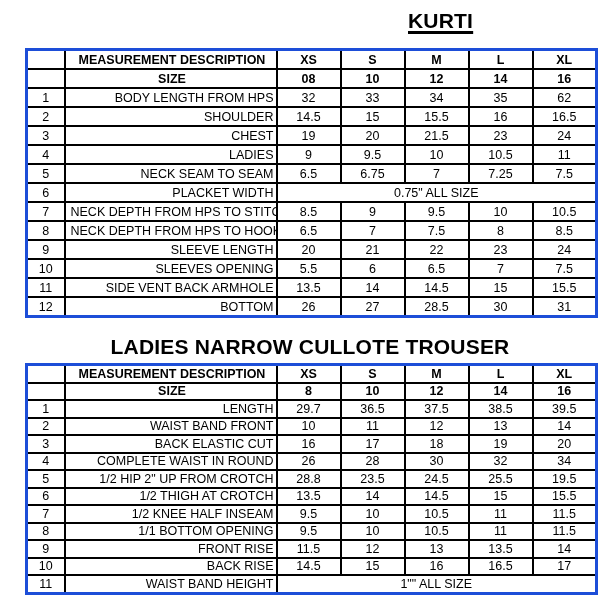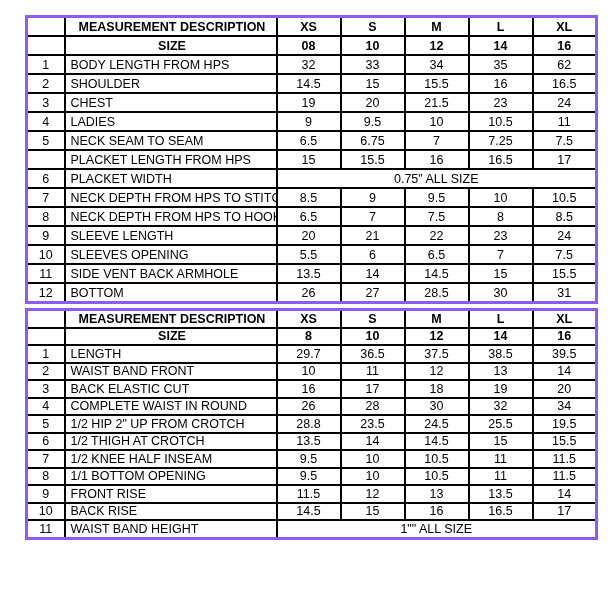--- a/index.html
+++ b/index.html
@@ -37,48 +37,51 @@
   .title-trouser {
     margin: 16px 0 0 25px;
     width: 570px;
     text-align: center;
   }
   table.size-chart {
     border-collapse: collapse;
     table-layout: fixed;
     width: 570px;
     margin-left: 25px;
-    border: 3px solid #8b5cf6;
+    border: 3px solid #1d4ed8;
     background: #fff;
   }
   .t1 { margin-top: 15px; }
   .t2 { margin-top: 4px; }
   table.size-chart td {
     border: 2px solid #000;
     font-size: 12.5px;
     text-align: center;
     vertical-align: middle;
     padding: 0 2px;
     overflow: hidden;
     white-space: nowrap;
   }
   .t1 td { height: 17px; }
   .t2 td { height: 15.5px; }
   table.size-chart td.desc {
-    text-align: left;
+    text-align: right;
     padding-left: 5px;
   }
   table.size-chart td.bold { font-weight: bold; }
   table.size-chart td.center { text-align: center; }
 </style>
 </head>
 <body>
 
 <div class="page">
 
+  <div class="doc-title title-kurti">
+    <span class="u">KURTI</span>
+  </div>
 
   <table class="size-chart t1">
     <colgroup>
       <col style="width:38px">
         <col style="width:212px">
       <col style="width:64px">
         <col style="width:64px">
         <col style="width:64px">
         <col style="width:64px">
         <col style="width:64px">
@@ -141,29 +144,20 @@
         <tr>
           <td class="num">5</td>
           <td class="desc">NECK SEAM TO SEAM</td>
           <td class="val">6.5</td>
           <td class="val">6.75</td>
           <td class="val">7</td>
           <td class="val">7.25</td>
           <td class="val">7.5</td>
         </tr>
         <tr>
-          <td class="num"></td>
-          <td class="desc">PLACKET LENGTH FROM HPS</td>
-          <td class="val">15</td>
-          <td class="val">15.5</td>
-          <td class="val">16</td>
-          <td class="val">16.5</td>
-          <td class="val">17</td>
-        </tr>
-        <tr>
           <td class="num">6</td>
           <td class="desc">PLACKET WIDTH</td>
           <td class="val" colspan="5">0.75" ALL SIZE</td>
         </tr>
         <tr>
           <td class="num">7</td>
           <td class="desc">NECK DEPTH FROM HPS TO STITCH</td>
           <td class="val">8.5</td>
           <td class="val">9</td>
           <td class="val">9.5</td>
@@ -211,20 +205,21 @@
           <td class="desc">BOTTOM</td>
           <td class="val">26</td>
           <td class="val">27</td>
           <td class="val">28.5</td>
           <td class="val">30</td>
           <td class="val">31</td>
         </tr>
       </tbody>
   </table>
 
+  <div class="doc-title title-trouser">LADIES NARROW CULLOTE TROUSER</div>
 
   <table class="size-chart t2">
     <colgroup>
       <col style="width:38px">
         <col style="width:212px">
       <col style="width:64px">
         <col style="width:64px">
         <col style="width:64px">
         <col style="width:64px">
         <col style="width:64px">

